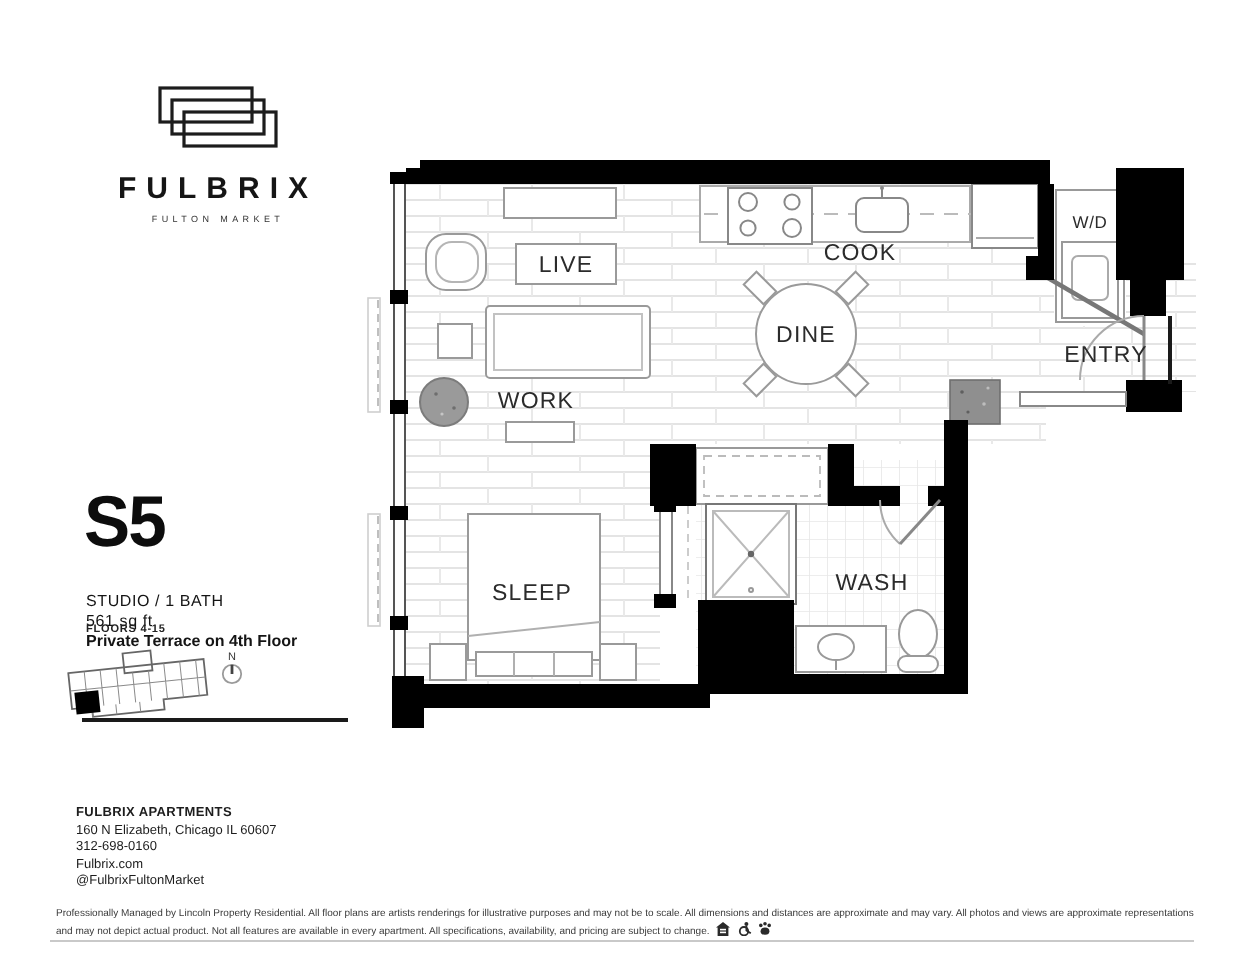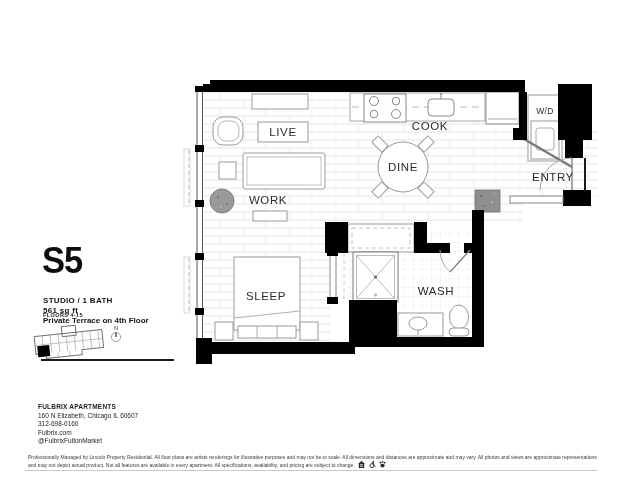--- a/index.html
+++ b/index.html
@@ -6,21 +6,21 @@
   .page{position:relative;width:622px;height:480px;background:#fff;overflow:hidden;
         font-family:"Liberation Sans",sans-serif;color:#111;}
   
   .brand{position:absolute;left:38px;top:42px;width:142px;text-align:center;}
   .logo-mark{display:block;margin:0 auto 6px auto;}
   .brand-name{font-size:15px;font-weight:bold;letter-spacing:5px;color:#151515;white-space:nowrap;}
   .brand-tagline{font-size:4.5px;letter-spacing:2.2px;color:#333;margin-top:4px;}
   
   .unit-code{position:absolute;left:42px;top:240px;font-size:36px;font-weight:800;letter-spacing:-1px;color:#0d0d0d;transform:scaleX(.96);transform-origin:left;}
   .unit-meta{position:absolute;left:43px;top:296px;font-size:8px;line-height:10px;color:#141414;}
-  .unit-type,.unit-area{font-weight:bold;letter-spacing:.3px;}
+  .unit-type,.unit-area{font-weight:normal;letter-spacing:.3px;}
   .unit-feature{font-weight:bold;}
   
   .floors-label{position:absolute;left:43px;top:312px;font-size:5.5px;font-weight:bold;letter-spacing:.4px;color:#222;}
   .keyplan{position:absolute;left:33px;top:321px;}
   .rule{position:absolute;left:41px;top:359px;width:133px;height:2px;background:#1a1a1a;}
   
   .contact{position:absolute;left:38px;top:403px;font-size:6.5px;line-height:8.5px;color:#1d1d1d;}
   .contact-name{font-weight:bold;letter-spacing:.2px;}
   
   .disclaimer{position:absolute;left:28px;top:449px;width:570px;font-size:5px;line-height:7px;color:#3a3a3a;}
@@ -30,20 +30,31 @@
   
   .plan{position:absolute;left:0;top:0;}
   .room-label{font-size:11.5px;letter-spacing:.6px;fill:#2b2b2b;}
   .room-label-sm{font-size:8.5px;letter-spacing:.3px;fill:#2b2b2b;}
 </style>
 </head>
 <body>
 
 <div class="page">
 
+  <header class="brand">
+    <svg class="logo-mark" width="74" height="38" viewBox="0 0 74 38">
+      <g fill="none" stroke="#1c1c1c" stroke-width="1.6">
+        <rect x="8" y="2" width="46" height="17"></rect>
+        <rect x="14" y="8" width="46" height="17"></rect>
+        <rect x="20" y="14" width="46" height="17"></rect>
+      </g>
+    </svg>
+    <div class="brand-name">FULBRIX</div>
+    <div class="brand-tagline">FULTON MARKET</div>
+  </header>
 
   <div class="unit-code">S5</div>
   <div class="unit-meta">
     <div class="unit-type">STUDIO / 1 BATH</div>
     <div class="unit-area">561 sq ft</div>
     <div class="unit-feature">Private Terrace on 4th Floor</div>
   </div>
 
   <div class="floors-label">FLOORS 4-15</div>
   <svg class="keyplan" width="150" height="42" viewBox="0 0 150 42">

